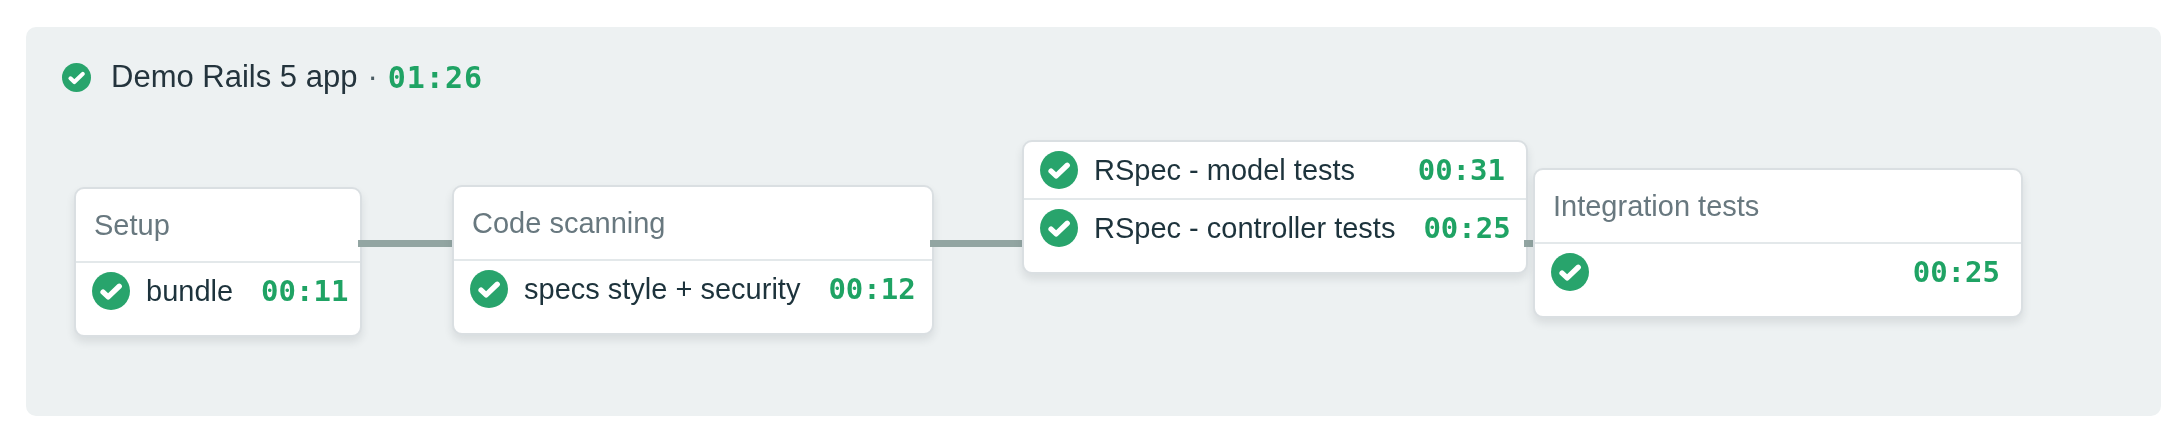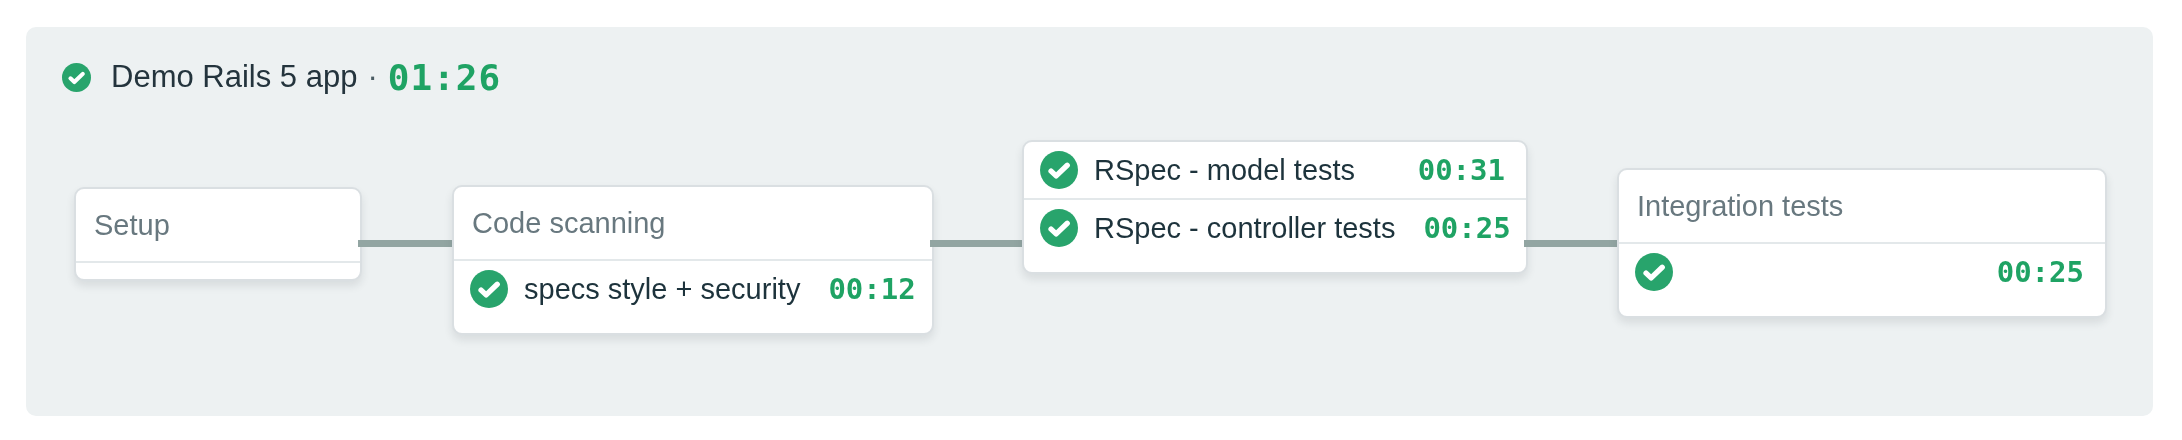--- a/index.html
+++ b/index.html
@@ -12,34 +12,34 @@
     --title-gray:#68787f;
     --text-dark:#1d333c;
   }
   html,body{margin:0;padding:0;}
   body{
     width:2182px;height:440px;background:#ffffff;position:relative;
     font-family:"Liberation Sans",sans-serif;overflow:hidden;
   }
   .panel{
     position:absolute;left:26px;top:27px;width:2127px;height:389px;
-    background:var(--panel-bg);border-radius:10px;
+    background:var(--panel-bg);border-radius:10px;padding-left:8px;
   }
   .pipeline-header{
     position:absolute;left:36px;top:33px;height:34px;
     display:flex;align-items:center;
   }
   .check-icon{display:inline-block;line-height:0;}
   .check-icon svg circle{fill:var(--success-green);}
   .check-icon svg path{fill:none;stroke:#ffffff;stroke-width:3.4;stroke-linecap:round;stroke-linejoin:round;}
   .header-check svg{width:29px;height:29px;display:block;}
   .pipeline-title{font-size:31px;color:#24343d;margin-left:20px;}
   .header-sep{font-size:31px;color:#4a5b63;margin:0 10px;}
   .pipeline-duration{
-    font-family:"DejaVu Sans Mono",monospace;font-size:36px;font-weight:600;
+    font-family:"DejaVu Sans Mono",monospace;font-size:30px;font-weight:600;
     color:var(--duration-green);letter-spacing:1px;
   }
   .card{
     position:absolute;background:#ffffff;
     border:2px solid var(--card-border);border-radius:10px;
     box-shadow:0 5px 9px rgba(25,43,48,.10);
     padding-bottom:16px;
   }
   .card-header{
     height:72px;display:flex;align-items:center;
@@ -54,21 +54,21 @@
   .job-icon svg{width:38px;height:38px;display:block;}
   .job-name{font-size:29px;color:var(--text-dark);margin-left:16px;white-space:nowrap;}
   .job-duration{
     margin-left:auto;padding-left:28px;
     font-family:"DejaVu Sans Mono",monospace;font-size:29px;font-weight:600;
     color:var(--duration-green);white-space:nowrap;
   }
   .card-1{left:48px;top:142px;width:284px;margin-top:18px;}
   .card-2{left:426px;top:158px;width:478px;}
   .card-3{left:996px;top:113px;width:502px;}
-  .card-4{left:1591px;top:141px;width:486px;}
+  .card-4{left:1507px;top:141px;width:486px;}
   .connector{position:absolute;top:213px;height:7px;background:var(--connector-gray);}
   .connector-1{left:332px;width:96px;}
   .connector-2{left:904px;width:94px;}
   .connector-3{left:1498px;width:95px;}
 </style>
 </head>
 <body>
 
 <div class="panel">
   <div class="pipeline-header">
@@ -78,20 +78,30 @@
           <path d="M7 12.7l3.2 3L17.2 9"></path>
         </svg>
     </span>
     <span class="pipeline-title">Demo Rails 5 app</span>
     <span class="header-sep">·</span>
     <span class="pipeline-duration">01:26</span>
   </div>
 
 <article class="card card-1">
       <header class="card-header">Setup</header>
+      <div class="job-row">
+        <span class="check-icon job-icon">
+          <svg viewBox="0 0 24 24">
+            <circle cx="12" cy="12" r="12"></circle>
+            <path d="M7 12.7l3.2 3L17.2 9"></path>
+          </svg>
+        </span>
+        <span class="job-name">bundle</span>
+        <span class="job-duration">00:11</span>
+      </div>
     </article>
     <div class="connector connector-1"></div>
     <article class="card card-2">
       <header class="card-header">Code scanning</header>
       <div class="job-row">
         <span class="check-icon job-icon">
           <svg viewBox="0 0 24 24">
             <circle cx="12" cy="12" r="12"></circle>
             <path d="M7 12.7l3.2 3L17.2 9"></path>
           </svg>

